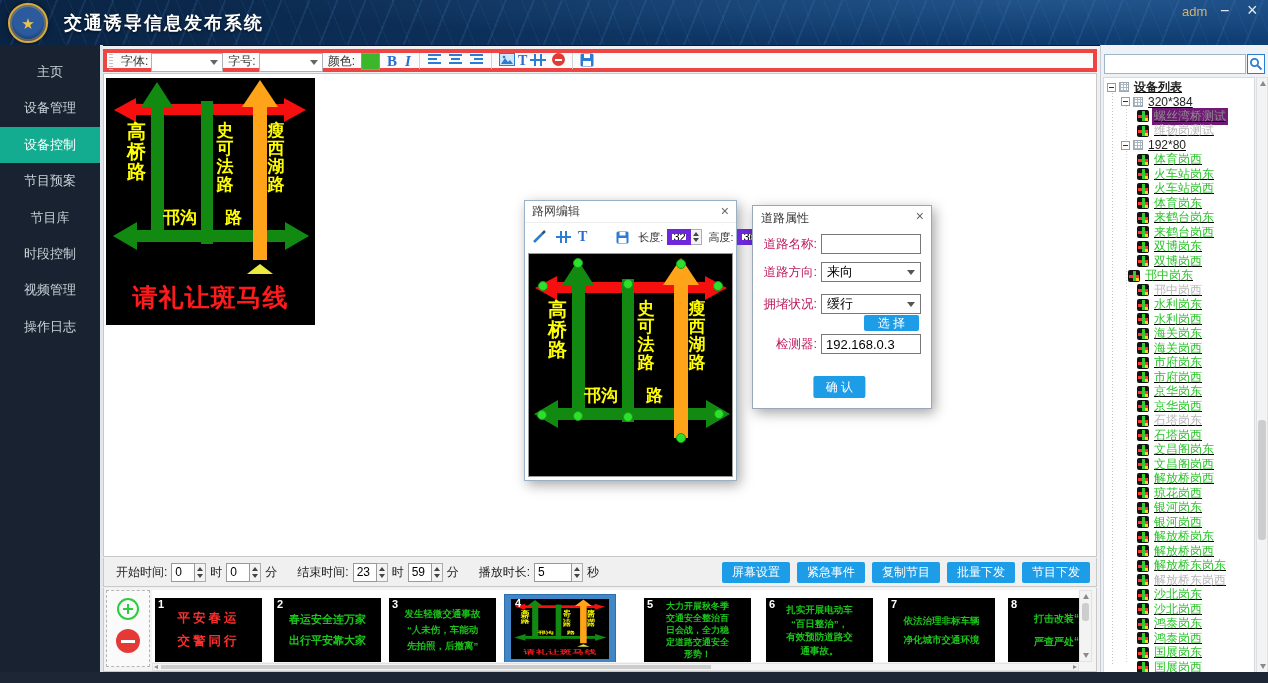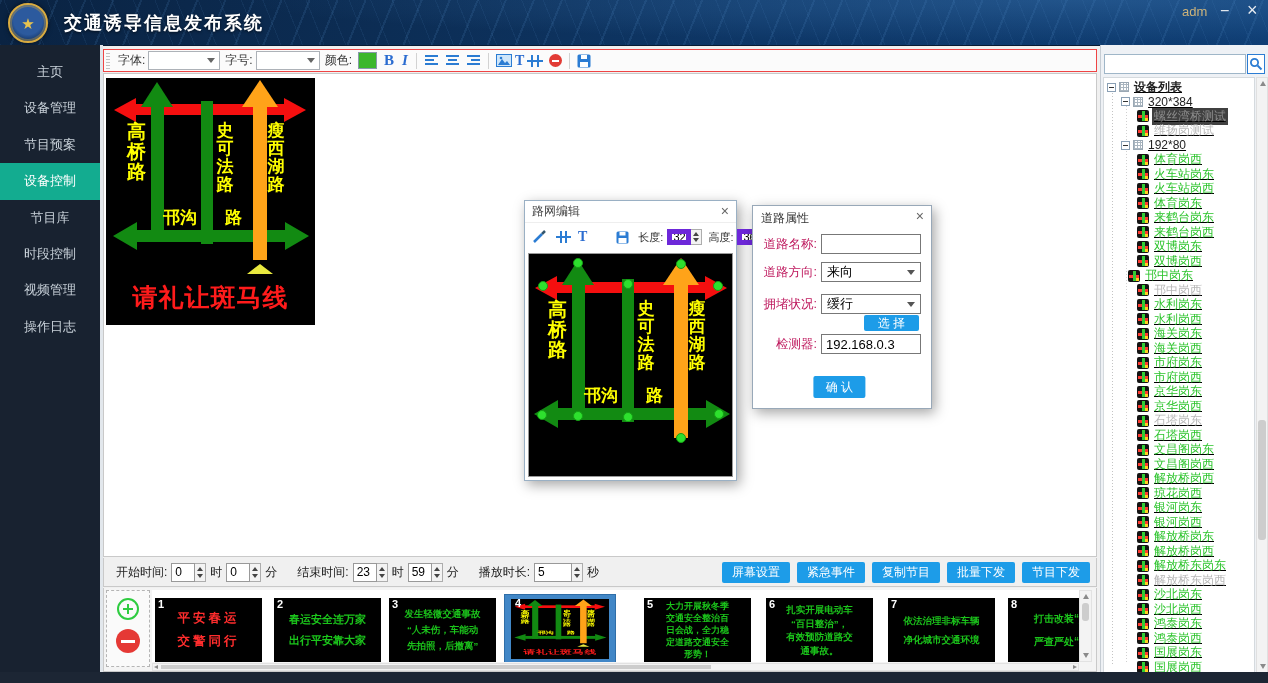--- a/index.html
+++ b/index.html
@@ -27,21 +27,21 @@
   .win-close{left:1247px;font-size:18px;}
 
   
   #sidebar{position:absolute;left:0;top:45px;width:100px;height:638px;background:#182230;padding-top:9px;box-sizing:border-box;}
   .side-item{height:36.4px;line-height:36.4px;text-align:center;font-size:13px;color:#c9d2da;cursor:pointer;}
   .side-item.active{background:#13ac90;color:#fff;}
   #splitter{position:absolute;left:100px;top:45px;width:3px;height:638px;background:#e2e7ec;}
 
   
   #toolbar{position:absolute;left:103px;top:49px;width:994px;height:23px;background:#fbfbfb;
-    border:1px solid #ef4444;box-sizing:border-box;display:flex;align-items:center;}
+    border:4px solid #ef4444;box-sizing:border-box;display:flex;align-items:flex-start;}
   .tb-handle{width:4px;height:17px;margin:0 3px 0 2px;
     background:repeating-linear-gradient(0deg,#c3c3c3 0 1px,transparent 1px 3px);}
   .tb-lab{font-size:12px;color:#333;margin:0 3px 0 5px;white-space:nowrap;}
   .tsel{width:70px;height:17px;background:#fff;border:1px solid #adb2b8;position:relative;cursor:pointer;}
   .tsel.small{width:62px;}
   .tsel::after{content:'';position:absolute;right:4px;top:6px;border-left:4px solid transparent;
     border-right:4px solid transparent;border-top:5px solid #666;}
   .swatch{width:17px;height:15px;background:#3cb72c;border:1px solid #8899aa;margin:0 3px;cursor:pointer;}
   .tb-b{color:#2b6cd0;font-family:"Liberation Serif","DejaVu Serif",serif;font-weight:bold;font-size:15px;margin:0 4px;cursor:pointer;}
   .tb-i{color:#2b6cd0;font-family:"Liberation Serif","DejaVu Serif",serif;font-style:italic;font-weight:bold;font-size:15px;margin:0 4px;cursor:pointer;}
@@ -171,21 +171,21 @@
   .grid-ico{flex:none;width:10px;height:10px;border:1px solid #9aa8b4;box-sizing:border-box;
     background:repeating-linear-gradient(0deg,#aab6c0 0 1px,transparent 1px 3px),
                repeating-linear-gradient(90deg,#aab6c0 0 1px,transparent 1px 3px);}
   .tl-ico{flex:none;width:12px;height:12px;border-radius:2px;background-color:#141414;
     background-image:linear-gradient(#33cc33,#33cc33),linear-gradient(#ff3b30,#ff3b30),linear-gradient(#ffd21e,#ffd21e);
     background-position:5px 1px,1px 5px,8px 8px;background-size:3px 10px,10px 3px,3px 3px;background-repeat:no-repeat;}
   .tlabel{padding:0 2px;color:#222;}
   .trow.root .tlabel{font-weight:bold;}
   .tlabel.online{color:#2cc42c;}
   .tlabel.offline{color:#b8b8b8;}
-  .tlabel.selected{background:#404040;color:#8d8d8d;}
+  .tlabel.selected{background:#701a75;color:#8d8d8d;}
   #rscroll{position:absolute;left:155px;top:32px;width:12px;height:596px;background:#f3f3f3;border:1px solid #e0e0e0;box-sizing:border-box;}
   #rscroll .sv-thumb{top:342px;height:120px;left:1px;width:8px;}
 
   #bstrip{position:absolute;left:0;top:672px;width:1268px;height:11px;background:#1c2634;z-index:50;}
 </style>
 </head>
 <body>
 
 <div id="app">
 
@@ -193,22 +193,22 @@
     <div class="badge"></div>
     <div class="app-title">交通诱导信息发布系统</div>
     <div class="hdr-user">adm</div>
     <div class="win-btn win-min">−</div>
     <div class="win-btn win-close">×</div>
   </div>
 
   <nav id="sidebar">
       <div class="side-item">主页</div>
       <div class="side-item">设备管理</div>
+      <div class="side-item active">设备控制</div>
       <div class="side-item">节目预案</div>
-      <div class="side-item active">设备控制</div>
       <div class="side-item">节目库</div>
       <div class="side-item">时段控制</div>
       <div class="side-item">视频管理</div>
       <div class="side-item">操作日志</div>
     </nav>
   <div id="splitter"></div>
 
   <div id="toolbar">
     <span class="tb-handle"></span>
     <span class="tb-lab">字体:</span>

